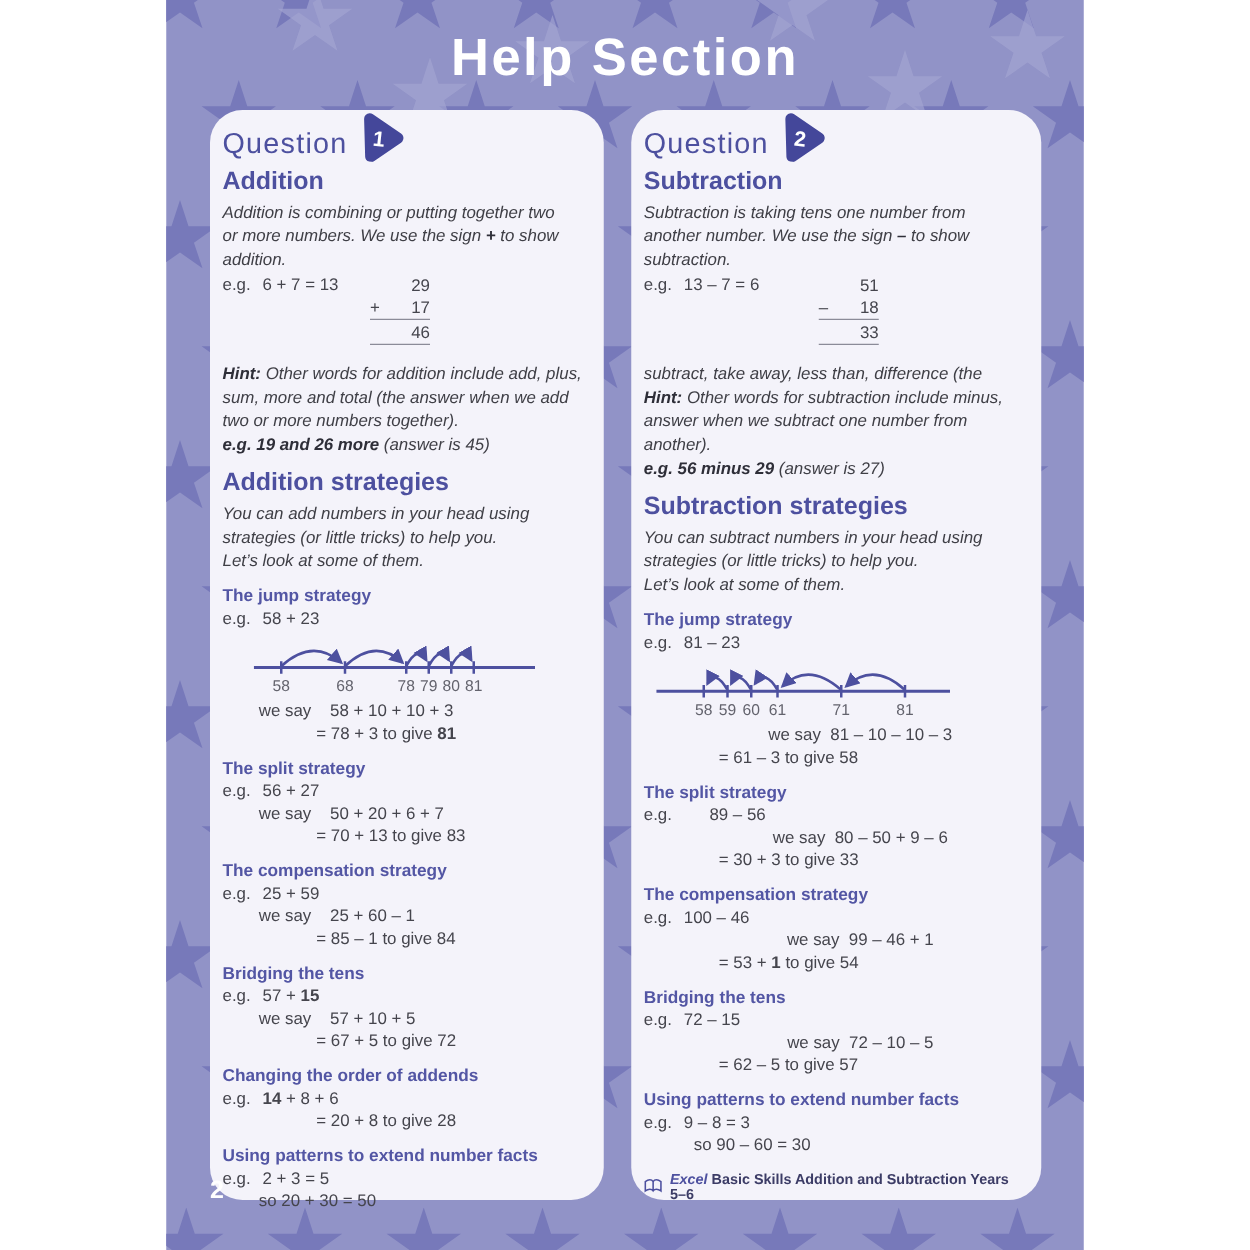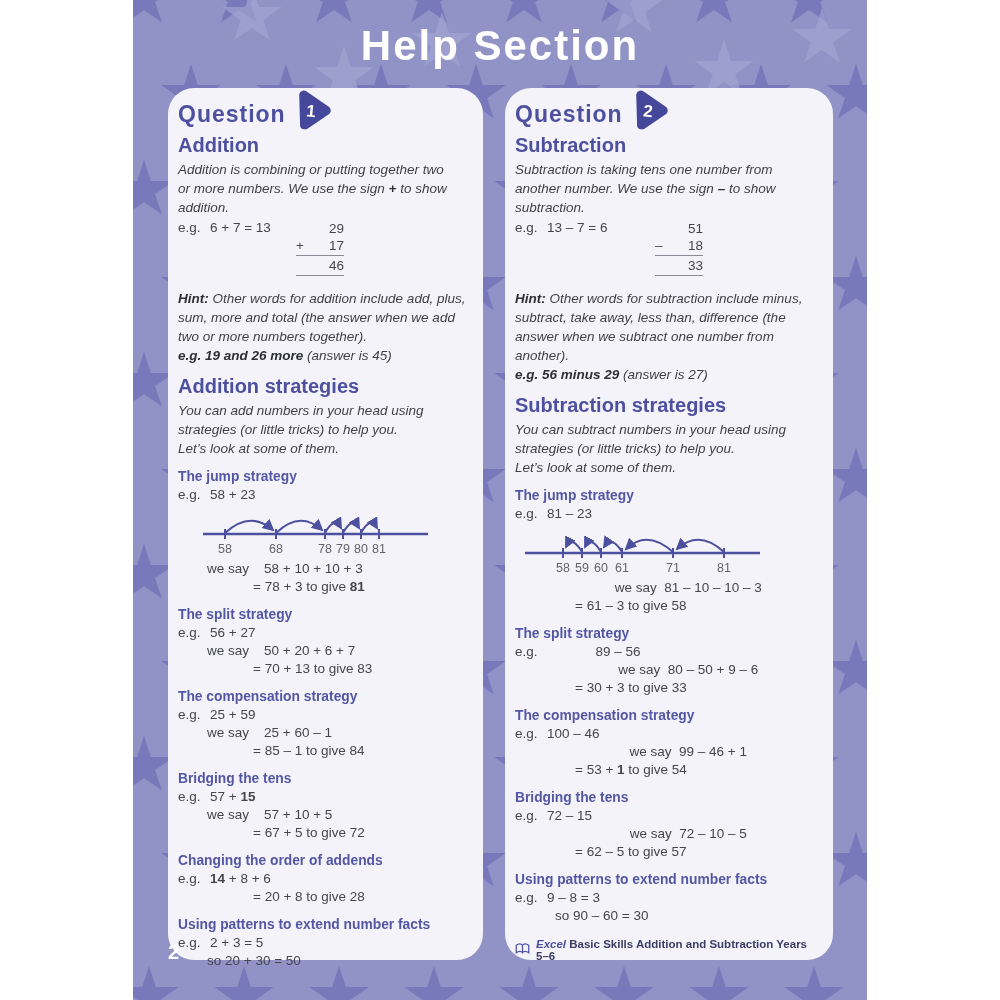--- a/index.html
+++ b/index.html
@@ -12,29 +12,29 @@
         clip-path:polygon(50% 0%,61% 35%,98% 35%,68% 57%,79% 91%,50% 70%,21% 91%,32% 57%,2% 35%,39% 35%);}
   .star.light{background:#a4a6d3;opacity:.65;}
   .page-title{position:absolute;top:22px;left:0;right:0;text-align:center;color:#ffffff;
         font-size:42px;font-weight:bold;letter-spacing:2px;z-index:3;}
   .panel{position:absolute;top:88px;height:872px;background:#f4f3fa;border-radius:26px;z-index:2;
         box-sizing:border-box;padding:8px 12px 0 10px;}
   .p1{left:35px;width:315px;}
   .p2{left:372px;width:328px;}
 
   .qhead{display:flex;align-items:center;gap:7px;margin:0 0 2px 0;height:36px;}
-  .qword{font-size:23px;font-weight:bold;color:#4d509f;letter-spacing:1px;}
+  .qword{font-size:23px;font-weight:normal;color:#4d509f;letter-spacing:1px;}
   .qpick{transform:rotate(6deg);margin-top:-4px;}
   .sect{font-size:20px;font-weight:bold;color:#4d509f;margin:2px 0 3px 0;}
   .body{font-size:13.5px;line-height:19px;color:#3f3f46;font-style:italic;}
   .body b{color:#2e2e38;}
   .egrow{position:relative;min-height:62px;margin-top:2px;}
   .eg{font-size:13.5px;line-height:18px;color:#45454d;}
   .eg .lbl{display:inline-block;width:32px;}
-  .eg .wide{margin-left:58px;}
+  .eg .wide{margin-left:30px;}
   .sum{position:absolute;top:2px;width:48px;font-size:13.5px;color:#45454d;text-align:right;}
   .p1 .sum{left:118px;}
   .p2 .sum{left:140px;}
   .sum .row{margin-bottom:2px;}
   .sum .r2{display:flex;justify-content:space-between;border-bottom:1.5px solid #8b8b98;padding-bottom:2px;}
   .sum .r3{border-bottom:1.5px solid #8b8b98;padding-bottom:2px;}
   .hint{margin-top:8px;}
   .strathead{margin-top:10px;}
   .strat{margin-top:9px;font-size:13.5px;line-height:18px;color:#45454d;}
   .strat .st{font-size:13.8px;font-weight:bold;color:#5356a4;line-height:19px;}
@@ -287,22 +287,22 @@
       <div class="sum">
         <div class="row">51</div>
         <div class="row r2">
           <span>–</span>
             <span>18</span>
         </div>
         <div class="row r3">33</div>
       </div>
     </div>
     <div class="body hint">
+      <div>subtract, take away, less than, difference (the</div>
       <div><b>Hint:</b> <span>Other words for subtraction include minus,</span></div>
-      <div>subtract, take away, less than, difference (the</div>
       <div>answer when we subtract one number from</div>
       <div>another).</div>
       <div><b>e.g.  56 minus 29</b> <span>(answer is 27)</span></div>
     </div>
     <div class="sect strathead">Subtraction strategies</div>
     <div class="body">
       <div>You can subtract numbers in your head using</div>
       <div>strategies (or little tricks) to help you.</div>
       <div>Let’s look at some of them.</div>
     </div>

